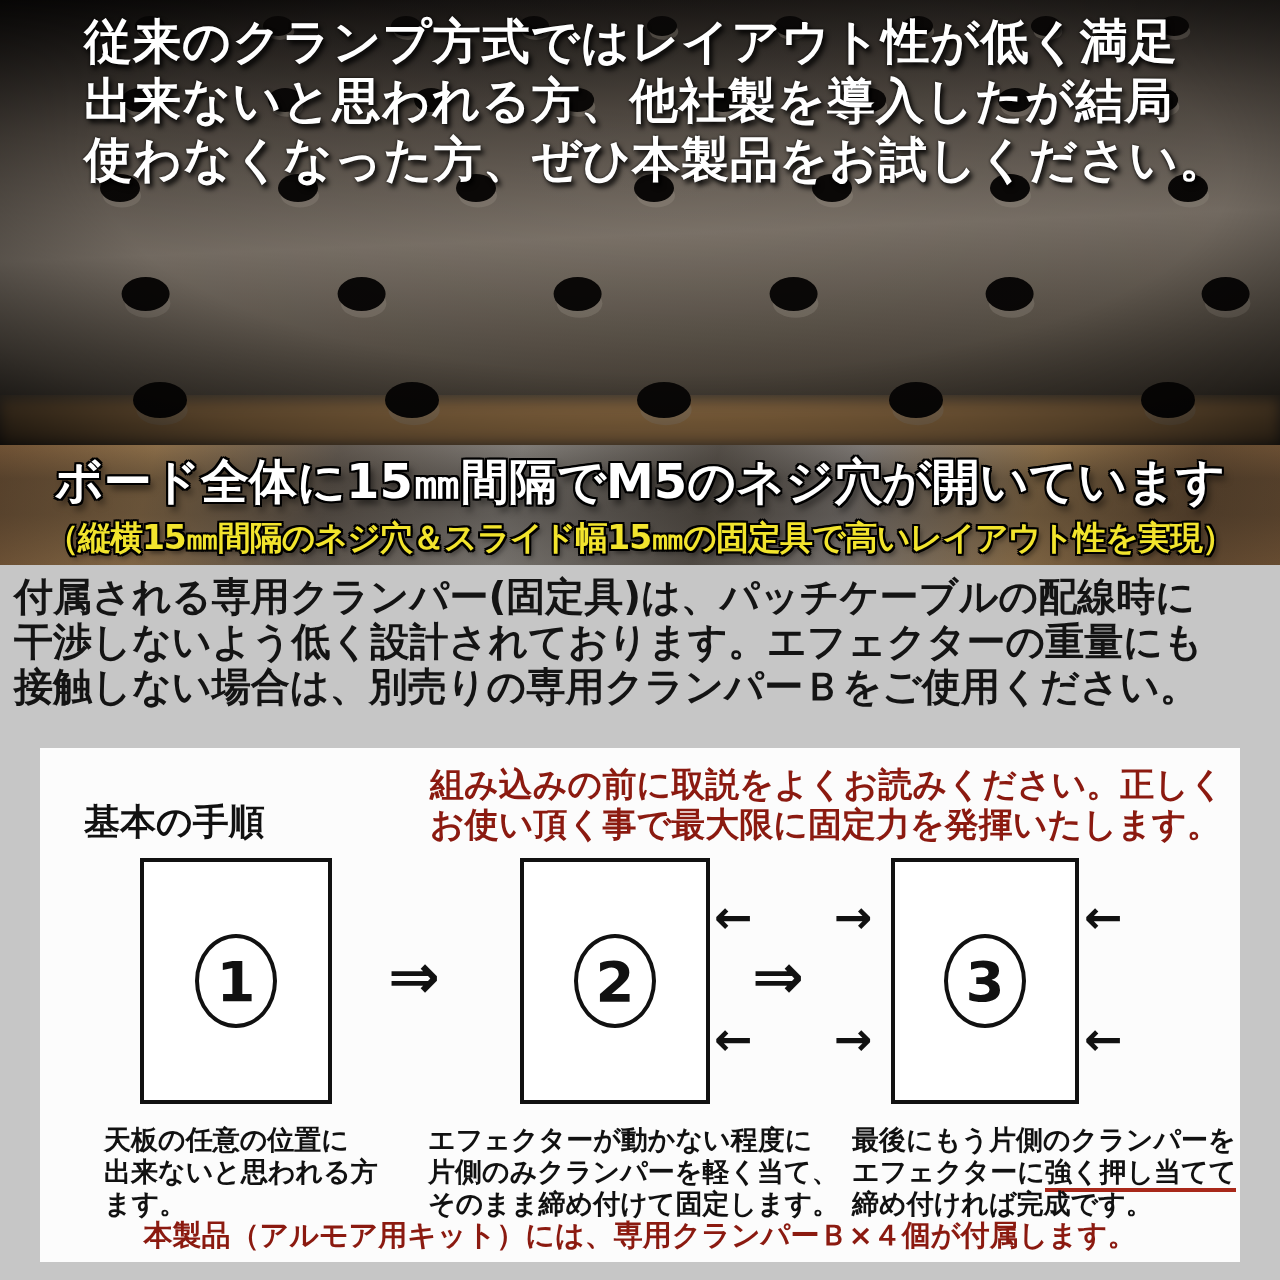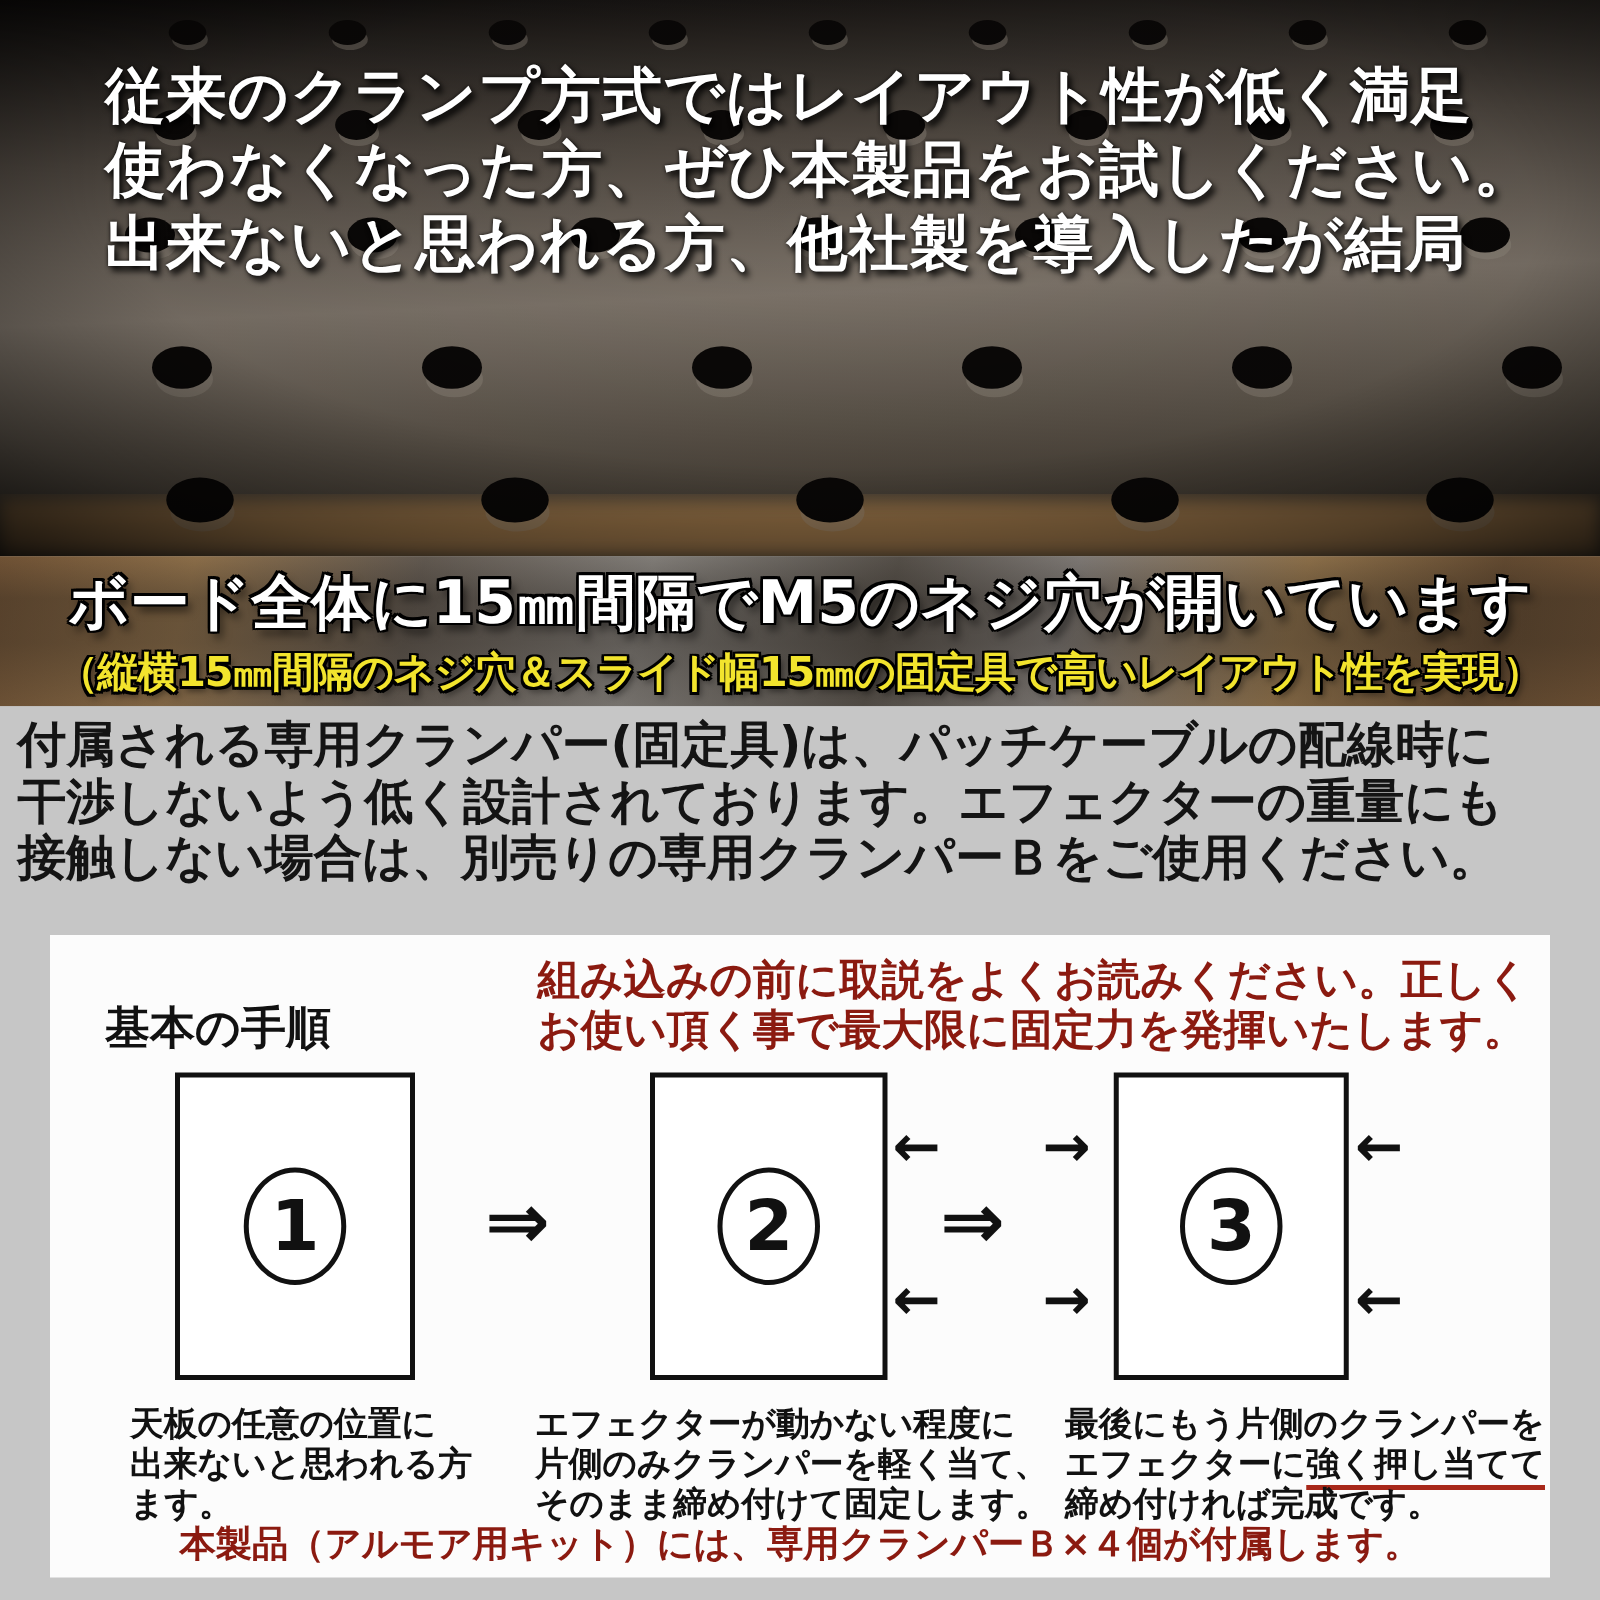--- a/index.html
+++ b/index.html
@@ -15,21 +15,20 @@
   .hero{
     position:absolute;top:0;left:0;width:1280px;height:445px;
     background:#16130f;overflow:hidden;
   }
   .hero svg{position:absolute;top:0;left:0;}
   .hero-text{
     position:absolute;top:12px;left:84px;
     font-weight:bold;font-size:48px;line-height:59px;letter-spacing:1px;
     color:#ffffff;white-space:nowrap;
     text-shadow:0 0 3px rgba(0,0,0,.85), 3px 4px 5px rgba(0,0,0,.9);
-    margin-top:36px;
   }
 
   
   .banner{
     position:absolute;top:445px;left:0;width:1280px;height:120px;
     display:flex;flex-direction:column;align-items:center;justify-content:center;
     background:
       linear-gradient(180deg, rgba(30,26,22,.12) 0%, rgba(30,26,22,.40) 28%, rgba(30,26,22,.40) 58%, rgba(30,26,22,.22) 100%),
       linear-gradient(104deg,#7b5a39 0%,#9a7950 12%,#6a6158 26%,#8e8a85 40%,#5c564f 55%,#8a8581 66%,#9a7a50 80%,#6b5034 92%,#7b5a39 100%);
     overflow:hidden;
@@ -221,22 +220,22 @@
           <ellipse cx="664" cy="400" rx="27" ry="18" fill="#0a0807"></ellipse>
           <ellipse cx="918" cy="409.9" rx="25.65" ry="15.299999999999999" fill="#9a9186" opacity="0.35"></ellipse>
           <ellipse cx="916" cy="400" rx="27" ry="18" fill="#0a0807"></ellipse>
           <ellipse cx="1170" cy="409.9" rx="25.65" ry="15.299999999999999" fill="#9a9186" opacity="0.35"></ellipse>
           <ellipse cx="1168" cy="400" rx="27" ry="18" fill="#0a0807"></ellipse>
         </g>
       <rect width="1280" height="445" fill="url(#vign)"></rect>
     </svg>
     <div class="hero-text">
       <div>従来のクランプ方式ではレイアウト性が低く満足</div>
+      <div>出来ないと思われる方、他社製を導入したが結局</div>
       <div>使わなくなった方、ぜひ本製品をお試しください。</div>
-      <div>出来ないと思われる方、他社製を導入したが結局</div>
     </div>
   </div>
 
   <div class="banner">
     <div class="banner-title">ボード全体に15㎜間隔でM5のネジ穴が開いています</div>
     <div class="banner-sub">（縦横15㎜間隔のネジ穴＆スライド幅15㎜の固定具で高いレイアウト性を実現）</div>
   </div>
 
   <div class="desc">
     <div class="desc-line">付属される専用クランパー(固定具)は、パッチケーブルの配線時に</div>

